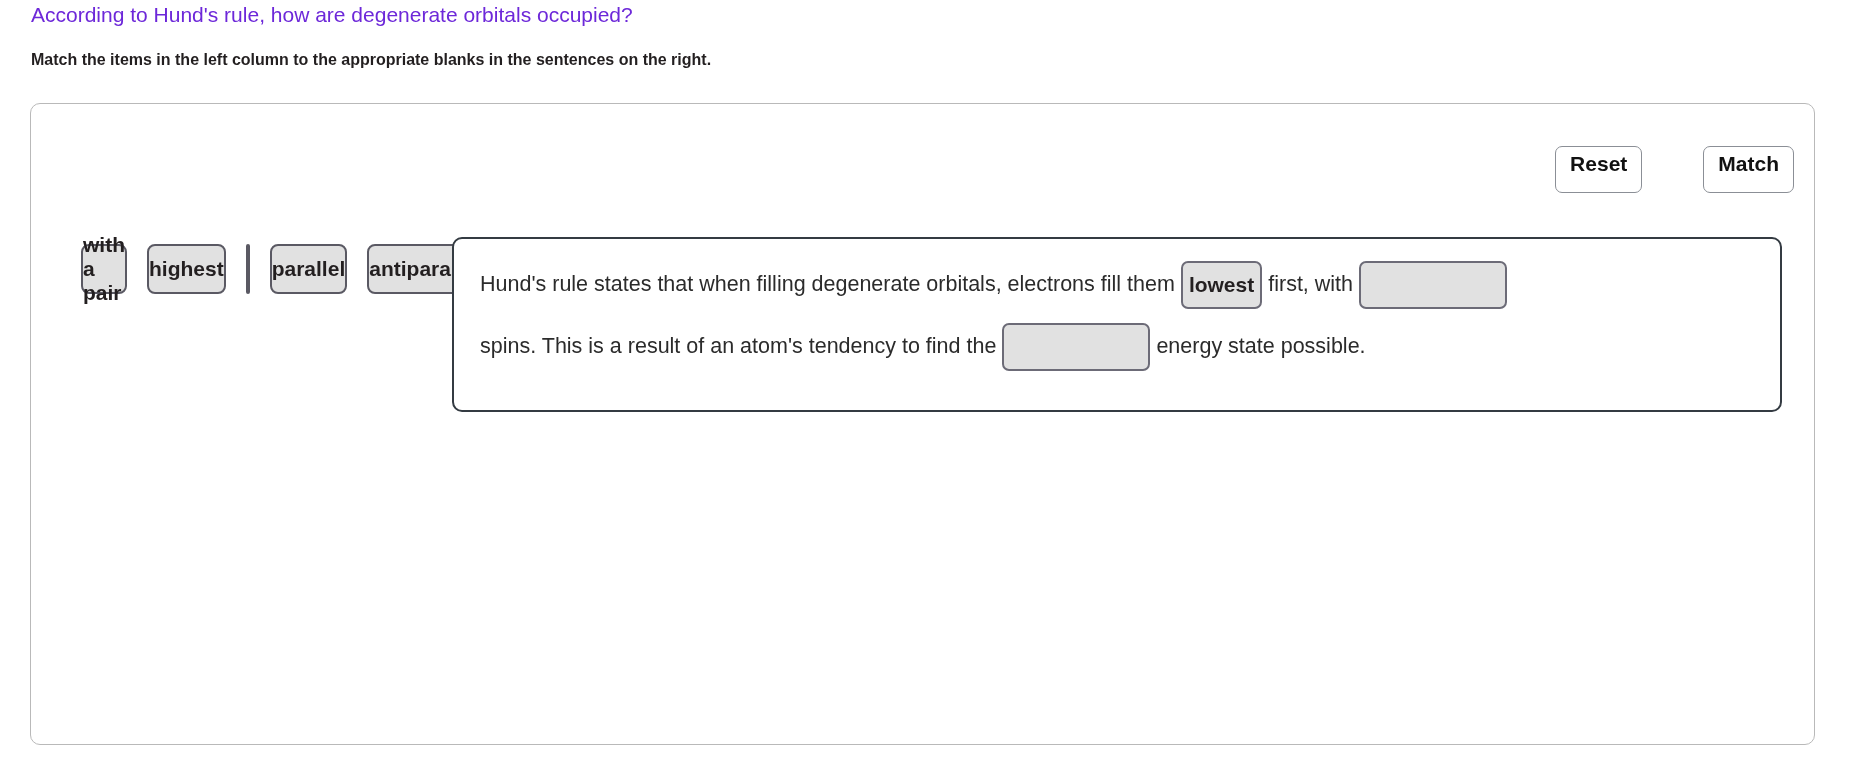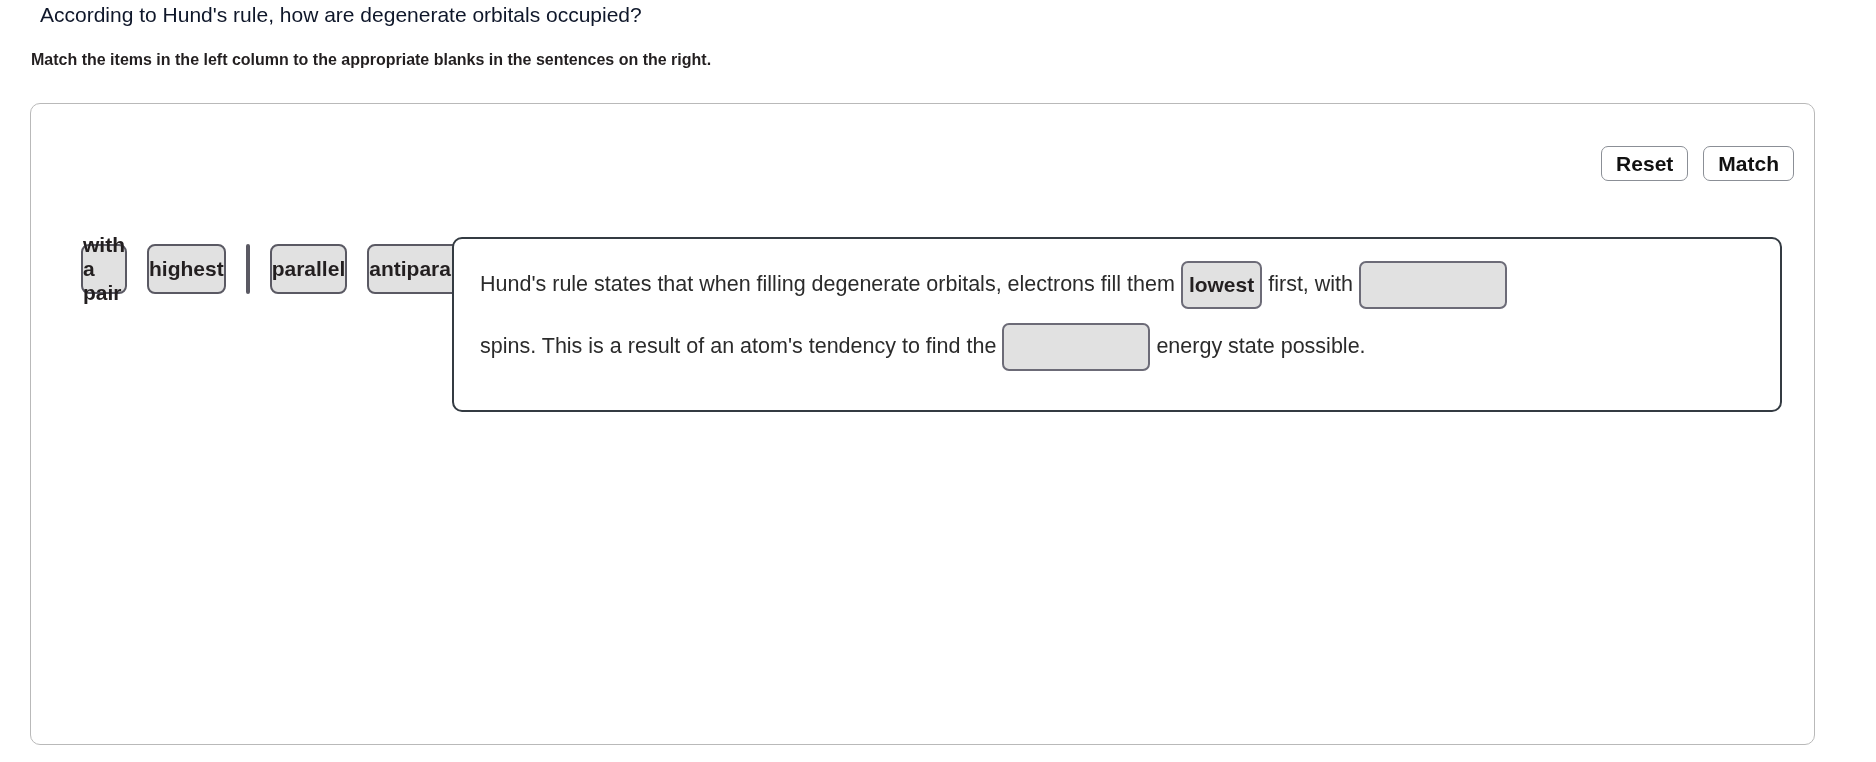--- a/index.html
+++ b/index.html
@@ -13,25 +13,25 @@
     height: 762px;
     font-family: "Liberation Sans", sans-serif;
     color: #231f20;
     overflow: hidden;
     position: relative;
   }
 
   
   .question-stem {
     position: absolute;
-    left: 40px;
+    left: 31px;
     top: 0px;
     font-size: 21px;
     line-height: 30px;
-    color: #0f172a;
+    color: #6d28d9;
     white-space: nowrap;
   }
   .question-instruction {
     position: absolute;
     left: 31px;
     top: 45px;
     font-size: 16px;
     line-height: 30px;
     font-weight: bold;
     color: #231f20;
@@ -61,24 +61,25 @@
     align-items: center;
   }
   .toolbar-button {
     font-family: "Liberation Sans", sans-serif;
     font-size: 21px;
     font-weight: bold;
     color: #111111;
     background: #ffffff;
     border: 1.6px solid #8b8f96;
     border-radius: 7px;
-    padding: 5px 14px 4px 14px;
+    padding: 5px 14px 16px 14px;
     line-height: 24px;
     cursor: pointer;
     white-space: nowrap;
+    margin-left: 46px;
   }
 
   
   .item-bank {
     position: absolute;
     left: 50px;
     top: 140px;
     width: 390px;
     display: flex;
     flex-direction: row;

